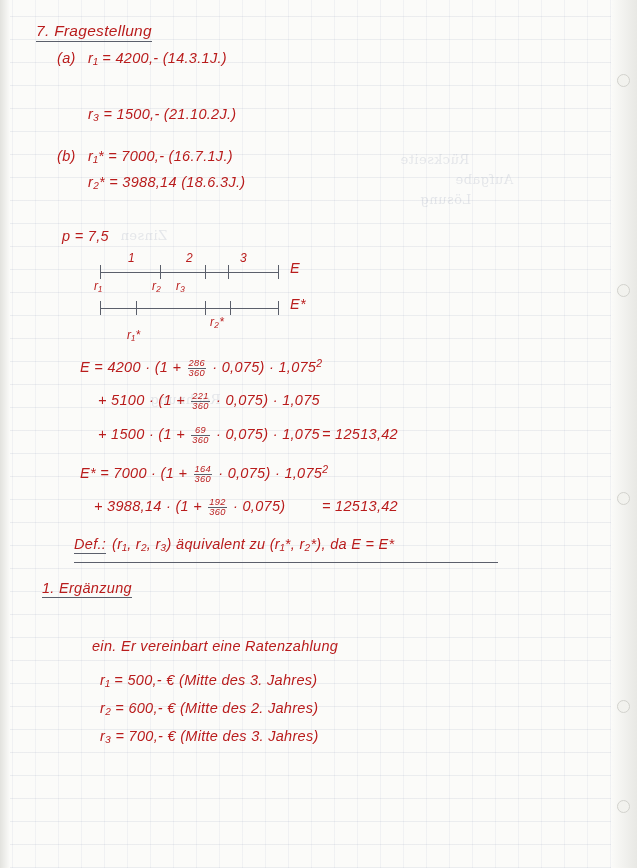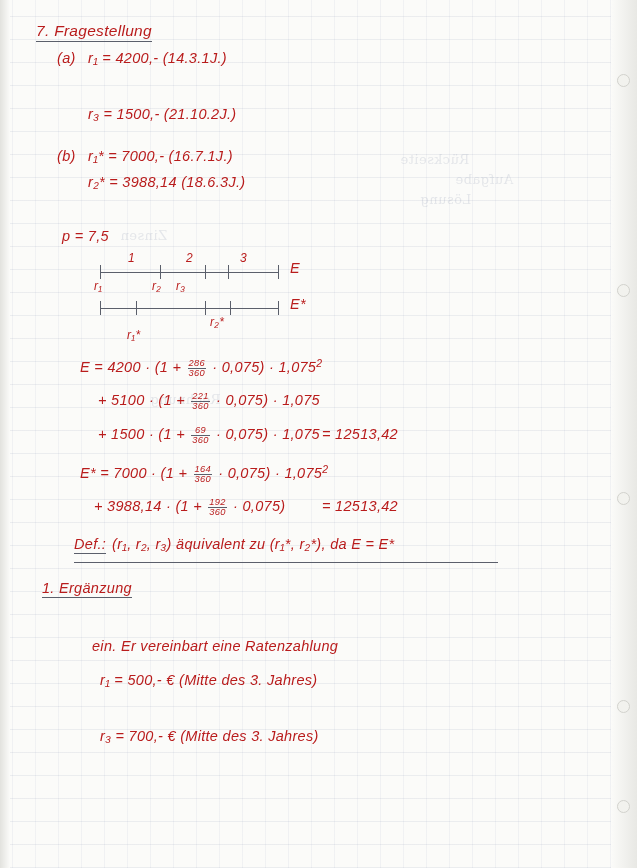--- a/index.html
+++ b/index.html
@@ -212,16 +212,17 @@
 
   <div class="hw s14 underline" style="left:74px; top:536px;">Def.:</div>
   <div class="hw s14" style="left:112px; top:536px;">(r₁, r₂, r₃)  äquivalent  zu  (r₁*, r₂*),  da  E = E*</div>
   <div class="rule" style="left:74px; top:562px; width:424px;"></div>
 
   <div class="hw s14 underline" style="left:42px; top:580px;">1. Ergänzung</div>
 
   <div class="hw s14" style="left:78px; top:638px;margin-left:14px;">ein. Er vereinbart eine Ratenzahlung</div>
 
   <div class="hw s14" style="left:100px; top:672px;">r₁ = 500,- €   (Mitte des 3. Jahres)</div>
+  <div class="hw s14" style="left:100px; top:700px;">r₂ = 600,- €   (Mitte des 2. Jahres)</div>
   <div class="hw s14" style="left:100px; top:728px;">r₃ = 700,- €   (Mitte des 3. Jahres)</div>
 
 
 </div>
 
 </body></html>

